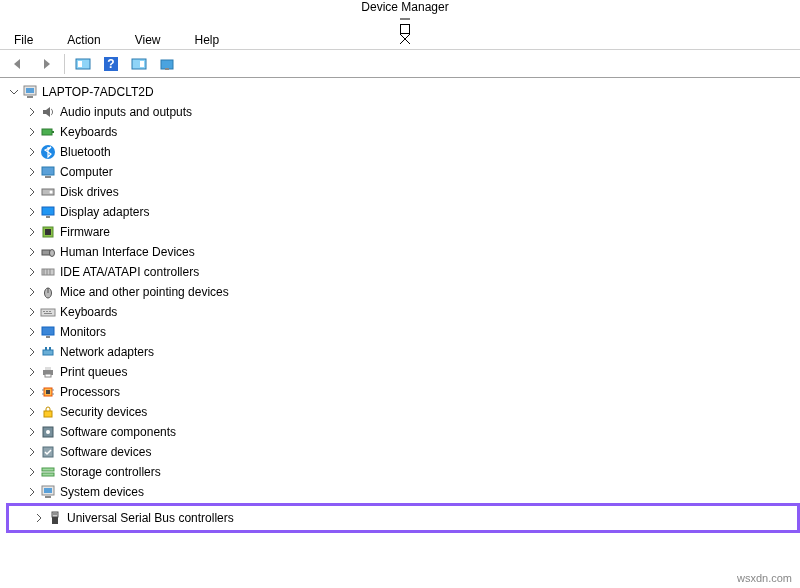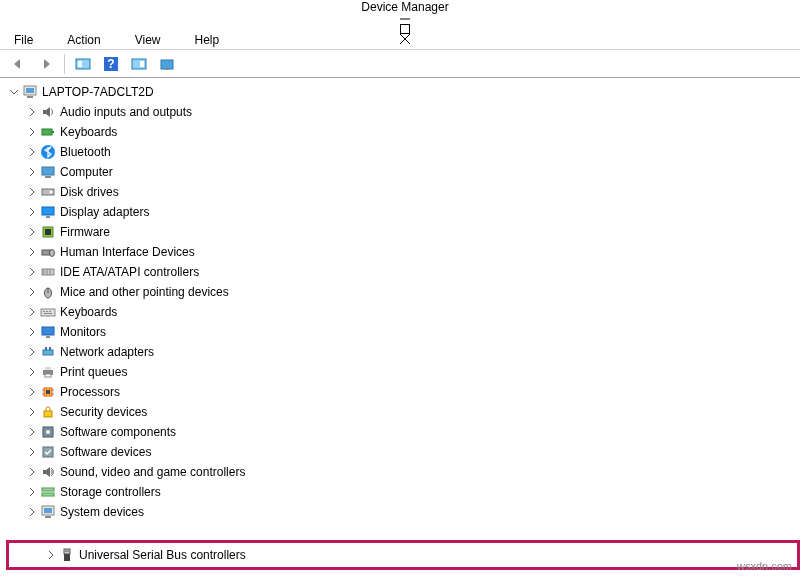--- a/index.html
+++ b/index.html
@@ -18,23 +18,23 @@
 
   .tree { padding: 4px 0 0 6px; }
   .row { display: flex; align-items: center; height: 20px; white-space: nowrap; }
   .expander { width: 12px; height: 12px; display: inline-flex; align-items: center; justify-content: center; margin-right: 2px; color:#555; }
   .node-icon { width: 16px; height: 16px; display: inline-flex; align-items: center; justify-content: center; margin-right: 4px; }
   .label { font-size: 12px; }
 
   .root-row { padding-left: 2px; text-align: right; }
   .child-row { padding-left: 20px; }
 
-  .highlight-box { border: 3px solid #be185d; padding: 2px 16px; margin-top: 18px; }
-
-  .watermark { position: absolute; bottom: 16px; right: 8px; font-size: 11px; color: #888; }
+  .highlight-box { border: 3px solid #8b5cf6; padding: 2px 4px; margin-top: 1px; }
+
+  .watermark { position: absolute; bottom: 4px; right: 8px; font-size: 11px; color: #888; }
 </style>
 </head>
 <body>
 
 <div class="titlebar">
   <span class="title">Device Manager</span>
   <div class="winbtn">
     <svg width="10" height="10">
         <line x1="0" y1="5" x2="10" y2="5" stroke="#000" stroke-width="1"></line>
       </svg>
@@ -369,34 +369,20 @@
             <path d="M3 1 L7 5 L3 9" fill="none" stroke="#555" stroke-width="1"></path>
           </svg>
         </span>
         <span class="node-icon">
           <svg width="16" height="16">
             <rect x="3" y="3" width="10" height="10" fill="#90a4ae" stroke="#546e7a"></rect>
             <path d="M5 8l2 2 4-4" fill="none" stroke="#fff" stroke-width="1.5"></path>
           </svg>
         </span>
         <span class="label">Software devices</span>
-      </div>
-      <div class="row child-row">
-        <span class="expander">
-          <svg width="10" height="10">
-            <path d="M3 1 L7 5 L3 9" fill="none" stroke="#555" stroke-width="1"></path>
-          </svg>
-        </span>
-        <span class="node-icon">
-          <svg width="16" height="16">
-            <path d="M3 6h3l4-3v10l-4-3H3z" fill="#6a6a6a"></path>
-            <path d="M11 4c3 2 3 6 0 8M11 6c1.5 1 1.5 3 0 4" fill="none" stroke="#6a6a6a"></path>
-          </svg>
-        </span>
-        <span class="label">Sound, video and game controllers</span>
       </div>
       <div class="row child-row">
         <span class="expander">
           <svg width="10" height="10">
             <path d="M3 1 L7 5 L3 9" fill="none" stroke="#555" stroke-width="1"></path>
           </svg>
         </span>
         <span class="node-icon">
           <svg width="16" height="16">
             <rect x="2" y="4" width="12" height="3" fill="#9fd89f" stroke="#4a9a4a"></rect>

